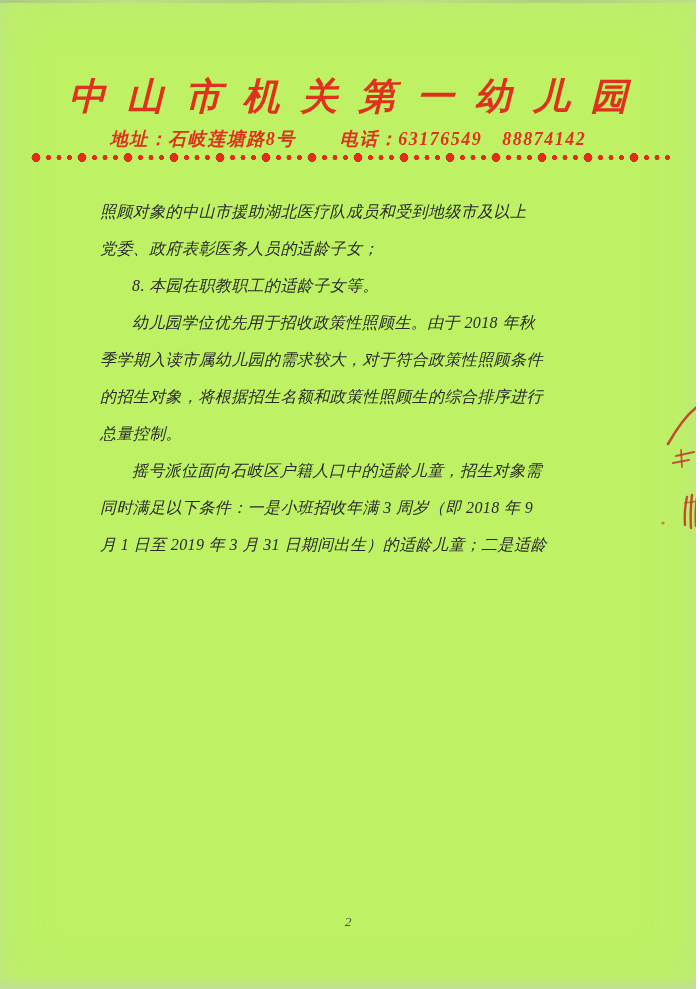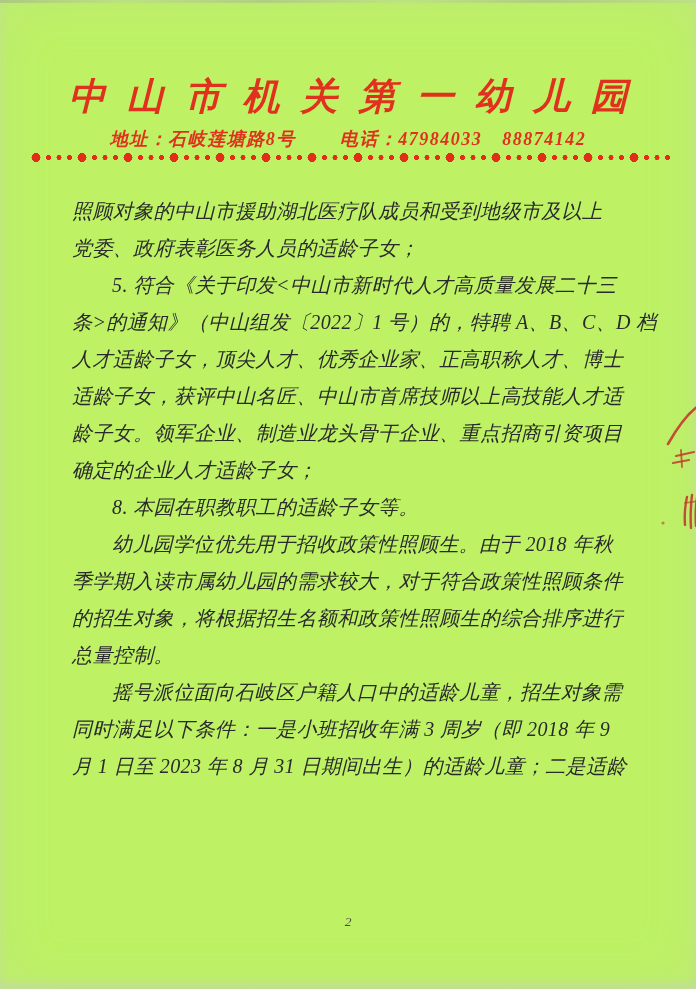--- a/index.html
+++ b/index.html
@@ -48,22 +48,22 @@
     background-image:
       radial-gradient(circle 4.6px at 6px 50%,  var(--dotred) 96%, rgba(0,0,0,0) 100%),
       radial-gradient(circle 2.6px at 18.5px 50%, var(--dotred) 94%, rgba(0,0,0,0) 100%),
       radial-gradient(circle 2.6px at 29px  50%, var(--dotred) 94%, rgba(0,0,0,0) 100%),
       radial-gradient(circle 2.6px at 39.5px 50%, var(--dotred) 94%, rgba(0,0,0,0) 100%);
     background-size:46px 13px;background-repeat:repeat-x;
   }
 
   
   .doc-body{
-    position:absolute;top:193px;left:72px;width:585px;
-    font-size:20px;line-height:37px;color:#2a2a2c;
+    position:absolute;top:193px;left:100px;width:585px;
+    font-size:16px;line-height:37px;color:#2a2a2c;
     letter-spacing:0.4px;
   }
   .doc-body p{margin:0;white-space:pre-line;}
   .doc-body p.indent{text-indent:2em;}
 
   
   .page-number{
     position:absolute;top:914px;left:0;width:100%;
     text-align:center;font-size:13.5px;color:#4c4c50;
     font-family:"Liberation Serif","DejaVu Serif",serif;
@@ -80,43 +80,37 @@
 </head>
 <body>
 
 <div class="page">
 
   <div class="scan-top-edge"></div>
 
   <div class="letterhead">
     <div class="lh-title">中山市机关第一幼儿园</div>
     <div class="lh-contact">
-      <span class="addr">地址：石岐莲塘路8号</span><span>电话：</span><span>47984033</span><span class="phone2">88874142</span>
+      <span class="addr">地址：石岐莲塘路8号</span><span>电话：</span><span>63176549</span><span class="phone2">88874142</span>
     </div>
   </div>
 
   <div class="dotline"></div>
 
   <div class="doc-body">
     <p>照顾对象的中山市援助湖北医疗队成员和受到地级市及以上
 党委、政府表彰医务人员的适龄子女；</p>
-    <p class="indent">5. 符合《关于印发&lt;中山市新时代人才高质量发展二十三
-条&gt;的通知》（中山组发〔2022〕1 号）的，特聘 A、B、C、D 档
-人才适龄子女，顶尖人才、优秀企业家、正高职称人才、博士
-适龄子女，获评中山名匠、中山市首席技师以上高技能人才适
-龄子女。领军企业、制造业龙头骨干企业、重点招商引资项目
-确定的企业人才适龄子女；</p>
     <p class="indent">8. 本园在职教职工的适龄子女等。</p>
     <p class="indent">幼儿园学位优先用于招收政策性照顾生。由于 2018 年秋
 季学期入读市属幼儿园的需求较大，对于符合政策性照顾条件
 的招生对象，将根据招生名额和政策性照顾生的综合排序进行
 总量控制。</p>
     <p class="indent">摇号派位面向石岐区户籍人口中的适龄儿童，招生对象需
 同时满足以下条件：一是小班招收年满 3 周岁（即 2018 年 9
-月 1 日至 2023 年 8 月 31 日期间出生）的适龄儿童；二是适龄</p>
+月 1 日至 2019 年 3 月 31 日期间出生）的适龄儿童；二是适龄</p>
   </div>
 
   <svg class="pen-marks" width="62" height="150" viewBox="0 0 62 150">
     <path d="M 30 56 Q 47 26 63 16" stroke="#c23b2e" stroke-width="2.6" fill="none" stroke-linecap="round" opacity="0.9"></path>
     <path d="M 38 68 L 56 64" stroke="#c23b2e" stroke-width="2.2" fill="none" stroke-linecap="round" opacity="0.85"></path>
     <path d="M 35 75 L 51 72" stroke="#c23b2e" stroke-width="2.2" fill="none" stroke-linecap="round" opacity="0.85"></path>
     <path d="M 43 62 L 44 79" stroke="#c23b2e" stroke-width="1.8" fill="none" stroke-linecap="round" opacity="0.8"></path>
     <path d="M 49 109 Q 46 122 47 137" stroke="#c23b2e" stroke-width="2.4" fill="none" stroke-linecap="round" opacity="0.9"></path>
     <path d="M 54 107 Q 52 124 53 140" stroke="#c23b2e" stroke-width="2.4" fill="none" stroke-linecap="round" opacity="0.9"></path>
     <path d="M 59 110 Q 57 123 58 138" stroke="#c23b2e" stroke-width="2.4" fill="none" stroke-linecap="round" opacity="0.9"></path>

